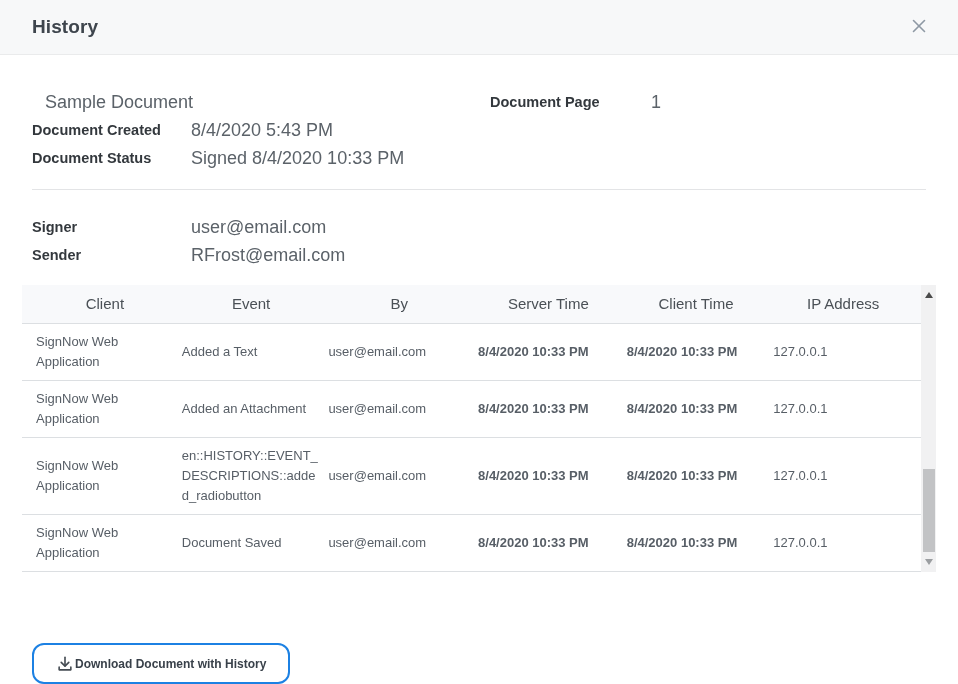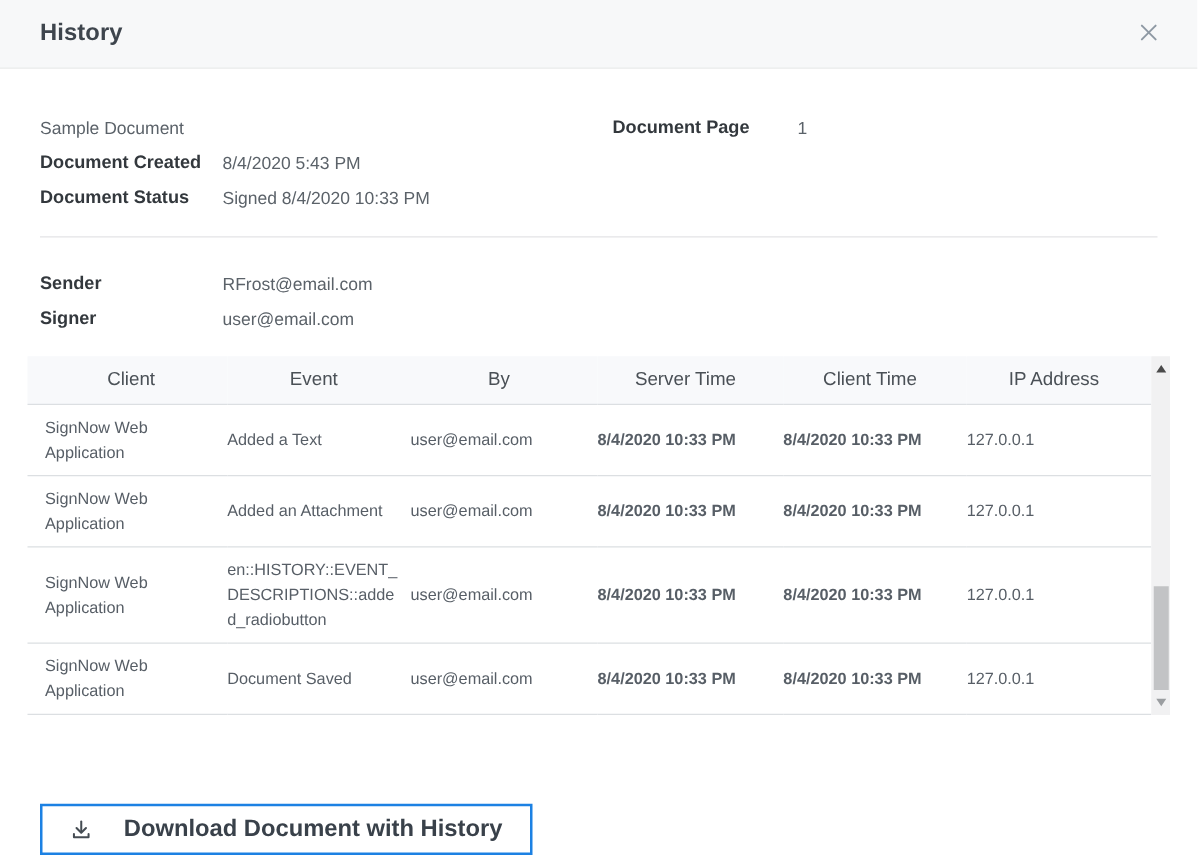--- a/index.html
+++ b/index.html
@@ -32,21 +32,21 @@
   .details-grid {
     margin-top: 37px;
     display: flex;
   }
   .details-col-left { width: 458px; flex: 0 0 458px; }
   .details-col-right { flex: 1 1 auto; }
   .detail-row { display: flex; margin-bottom: 8px; min-height: 20px; }
   .detail-row:last-child { margin-bottom: 0; }
   .detail-label { width: 146px; flex: 0 0 146px; font-size: 14.5px; font-weight: 700; color: #33383d; line-height: 20px; }
   .details-col-right .detail-label { width: 148px; flex: 0 0 148px; }
-  .detail-value { font-size: 14px; color: #5b6269; line-height: 20px; }
+  .detail-value { font-size: 18px; color: #5b6269; line-height: 20px; margin-left: 13px; }
 
   .divider { border: none; border-top: 1px solid #e3e4e6; margin-top: 21px; }
 
   .parties { margin-top: 27px; }
 
   
   .table-wrap {
     margin: 20px -10px 0 -10px;
     display: flex;
     align-items: stretch;
@@ -118,25 +118,25 @@
     background: #e8eaed;
     border: none; border-radius: 4px;
     font-family: inherit;
     font-size: 15px; color: #3f464e; font-weight: 500;
     cursor: pointer;
   }
   .btn-download {
     height: 41px;
     background: #ffffff;
     border: 2px solid #1c81e3;
-    border-radius: 0;
-    display: flex; align-items: center; gap: 25px;
+    border-radius: 12px;
+    display: flex; align-items: center; gap: 1px;
     padding: 0 22px;
     font-family: inherit;
-    font-size: 19px; font-weight: 600; color: #39414a;
+    font-size: 12px; font-weight: 600; color: #39414a;
     cursor: pointer;
   }
   .btn-download svg { stroke: #454c53; }
 </style>
 </head>
 <body>
 
 <div class="modal">
 
   <div class="modal-header">
@@ -172,26 +172,26 @@
           <div class="detail-label">Document Page</div>
           <div class="detail-value">1</div>
         </div>
       </div>
     </div>
 
     <hr class="divider">
 
     <div class="parties">
       <div class="detail-row">
+        <div class="detail-label">Signer</div>
+        <div class="detail-value">user@email.com</div>
+      </div>
+      <div class="detail-row">
         <div class="detail-label">Sender</div>
         <div class="detail-value">RFrost@email.com</div>
-      </div>
-      <div class="detail-row">
-        <div class="detail-label">Signer</div>
-        <div class="detail-value">user@email.com</div>
       </div>
     </div>
 
     <div class="table-wrap">
       <table class="history">
         <colgroup>
           <col style="width:158px">
             <col style="width:145px">
             <col style="width:148px">
           <col style="width:147px">

